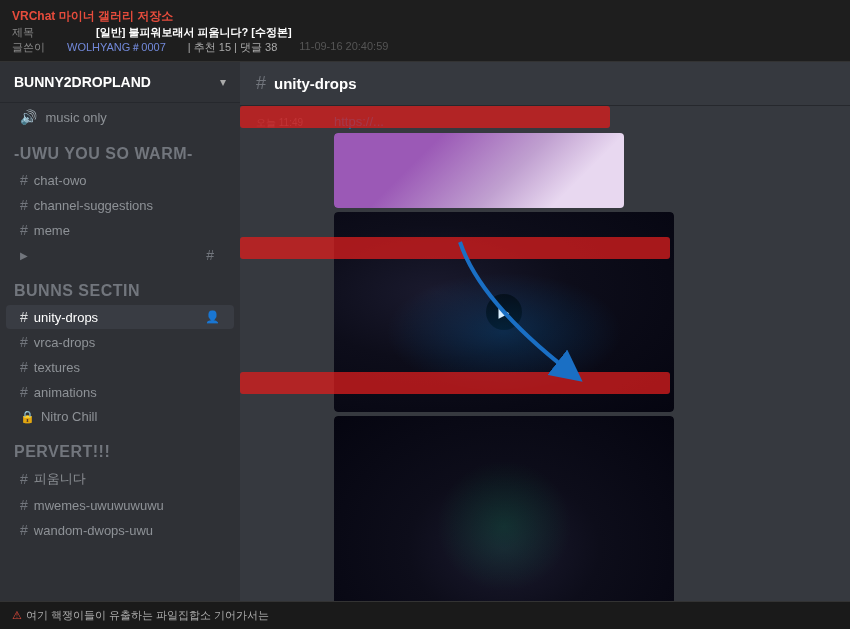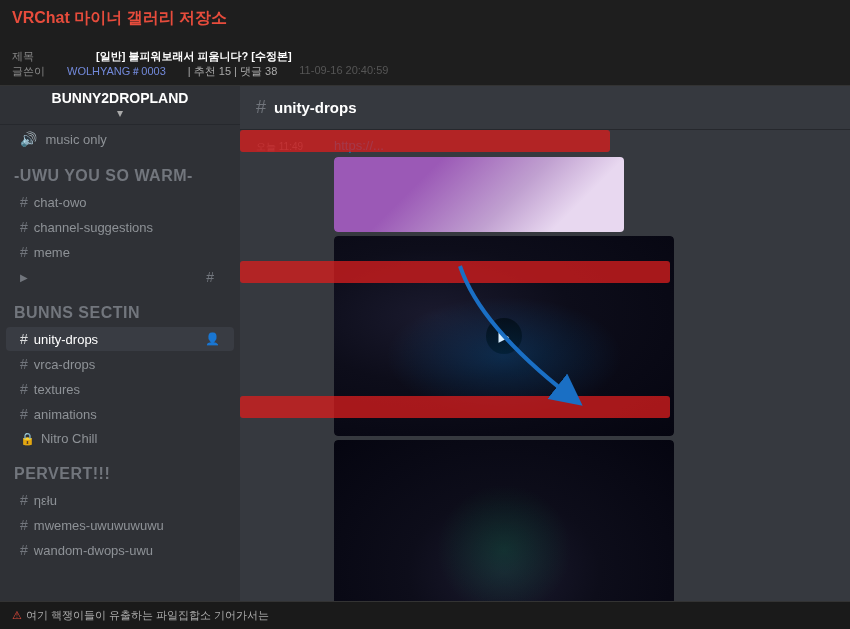--- a/index.html
+++ b/index.html
@@ -13,23 +13,23 @@
     }
 
     
     .top-bar {
       background: #1e1e1e;
       padding: 8px 12px 6px;
       border-bottom: 1px solid #333;
     }
     .top-bar-title {
       color: #fff;
-      font-size: 16px;
+      font-size: 12px;
       font-weight: bold;
-      margin-bottom: 20px;
+      margin-bottom: 0;
     }
     .top-bar-title span {
       color: #e74c3c;
     }
     .top-bar-meta {
       display: flex;
       gap: 22px;
       font-size: 11px;
       color: #aaa;
     }
@@ -51,24 +51,23 @@
       background: #2f3136;
       display: flex;
       flex-direction: column;
       overflow: hidden;
     }
 
     .server-header {
       display: flex;
       align-items: center;
       justify-content: space-between;
-      padding: 4px 14px;
+      padding: 12px 14px;
       border-bottom: 1px solid #26282d;
       cursor: pointer;
-      flex-direction: column;
     }
     .server-name {
       color: #fff;
       font-weight: 700;
       font-size: 14px;
     }
     .chevron-icon { color: #aaa; font-size: 12px; }
 
     .sidebar-channels {
       flex: 1;
@@ -295,21 +294,21 @@
 <div class="top-bar">
   <div class="top-bar-title">
     <span>VRChat 마이너 갤러리 저장소</span>
   </div>
   <div class="top-bar-meta">
     <span class="meta-label">제목</span>
     <span style="color:#fff; font-weight:bold;margin-left:40px;">[일반] 불피워보래서 피움니다? [수정본]</span>
   </div>
   <div class="top-bar-meta">
     <span class="meta-label">글쓴이</span>
-    <span class="meta-author">WOLHYANG＃0003</span>
+    <span class="meta-author">WOLHYANG＃0007</span>
     <span style="color:#aaa;">| 추천  15 | 댓글  38</span>
     <span class="meta-divider">11-09-16 20:40:59</span>
   </div>
 </div>
 
 <div class="main-layout">
 
   <div class="sidebar">
     <div class="server-header">
       <span class="server-name">BUNNY2DROPLAND</span>
@@ -366,21 +365,21 @@
       <div class="channel-item">
         <span style="margin-right:6px; color:#72767d; font-size:12px;">🔒</span>
         <span class="channel-name-text">Nitro Chill</span>
       </div>
 
       <div class="channel-category">
         <span>PERVERT!!!</span>
       </div>
       <div class="channel-item">
         <span class="channel-hash">#</span>
-        <span class="channel-name-text">ηεłu</span>
+        <span class="channel-name-text">피움니다</span>
       </div>
       <div class="channel-item">
         <span class="channel-hash">#</span>
         <span class="channel-name-text">mwemes-uwuwuwuwu</span>
       </div>
       <div class="channel-item">
         <span class="channel-hash">#</span>
         <span class="channel-name-text">wandom-dwops-uwu</span>
       </div>
     </div>

